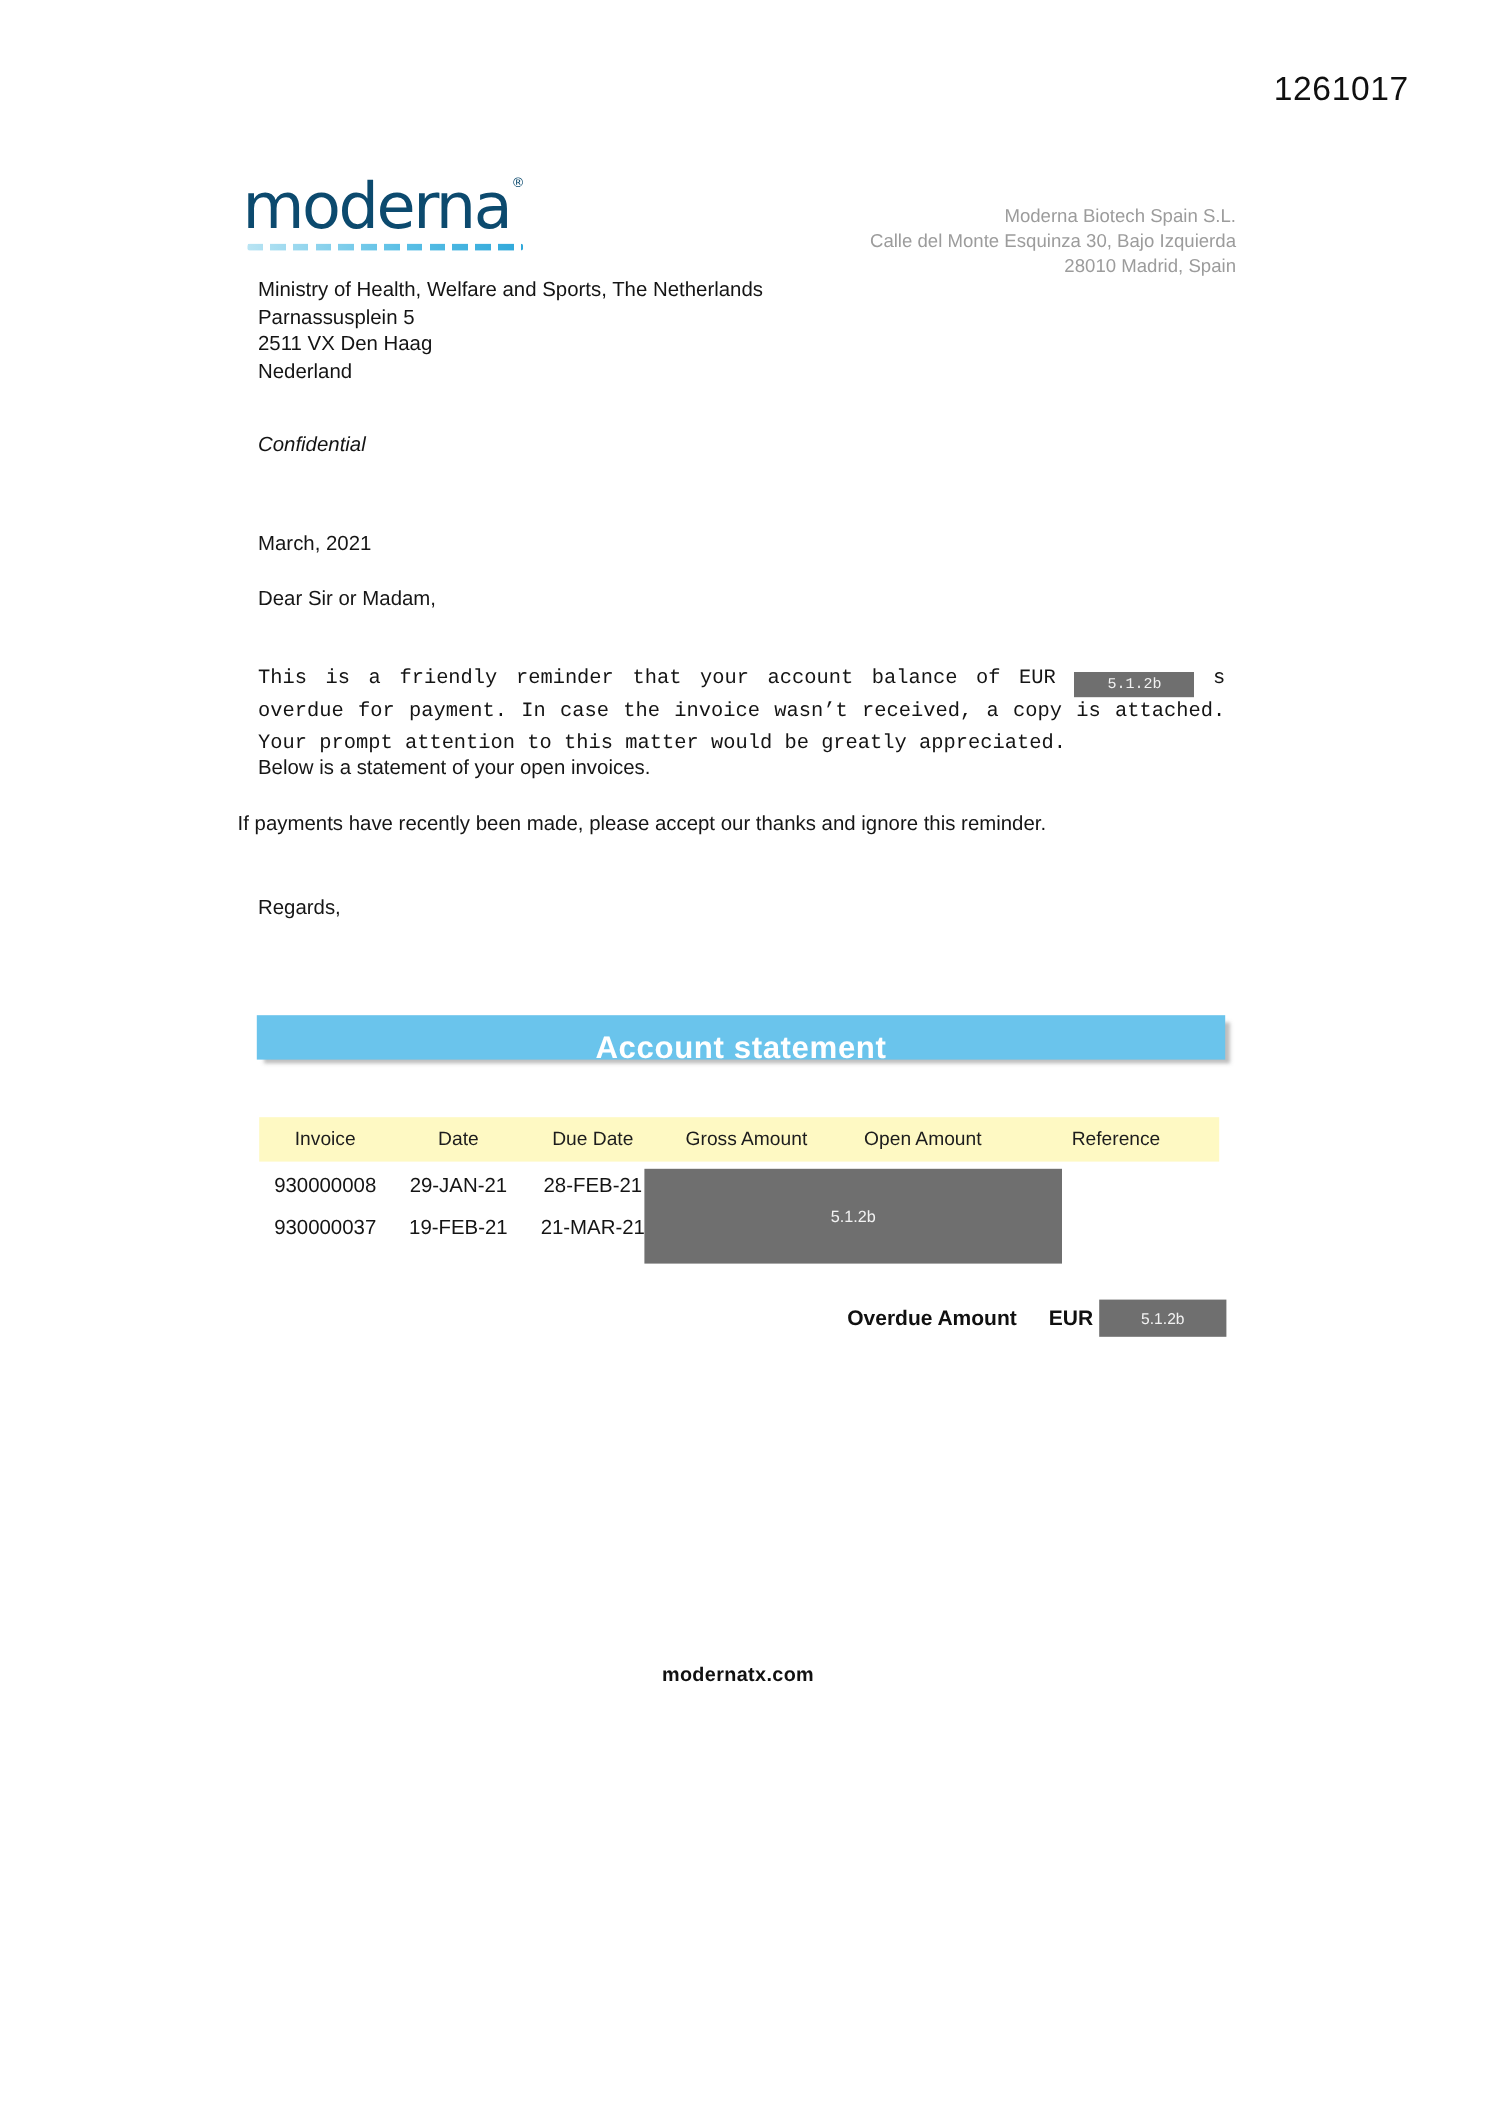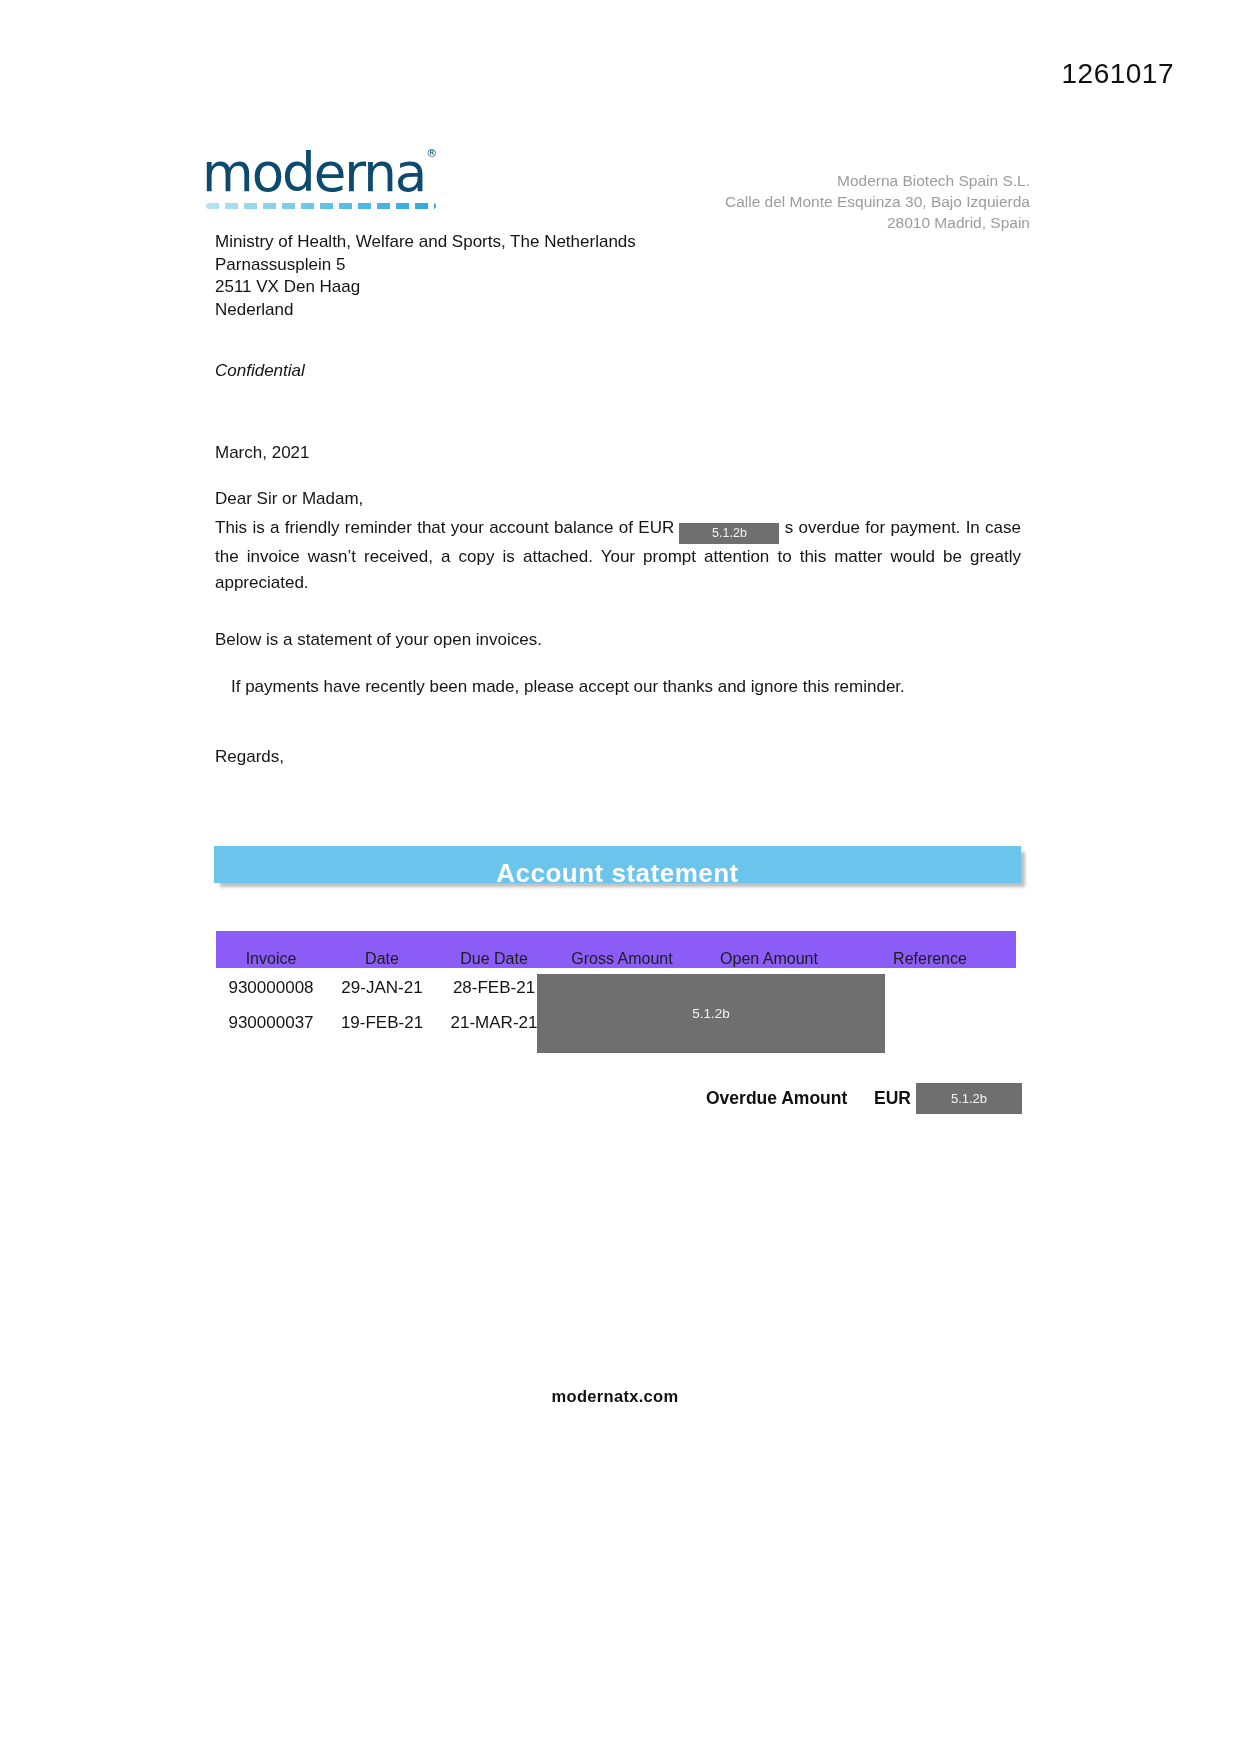--- a/index.html
+++ b/index.html
@@ -80,29 +80,30 @@
     font-style: italic;
     color: #141414;
   }
 
   
   .letter-date   { position: absolute; left: 215px; top: 443px; font-size: 17px; }
   .salutation    { position: absolute; left: 215px; top: 489px; font-size: 17px; }
   .para1 {
     position: absolute;
     left: 215px;
-    top: 515px;
+    top: 553px;
     width: 806px;
     font-size: 17px;
     line-height: 26px;
     text-align: justify;
     color: #141414;
+    font-family: Liberation Mono, monospace;
   }
   .para2   { position: absolute; left: 215px; top: 630px; font-size: 17px; }
-  .para3   { position: absolute; left: 231px; top: 677px; font-size: 17px; }
+  .para3   { position: absolute; left: 198px; top: 677px; font-size: 17px; }
   .closing { position: absolute; left: 215px; top: 747px; font-size: 17px; }
 
   .redact-inline {
     display: inline-block;
     width: 100px;
     height: 21px;
     background: #6f6f6f;
     color: #f2f2f2;
     font-size: 12.5px;
     line-height: 21px;
@@ -129,23 +130,23 @@
     letter-spacing: 0.5px;
   }
 
   
   .tbl-header {
     position: absolute;
     left: 216px;
     top: 931px;
     width: 800px;
     height: 37px;
-    background: #8b5cf6;
-    display: flex;
-    align-items: flex-end;
+    background: #fef9c3;
+    display: flex;
+    align-items: center;
     font-size: 16px;
     color: #1d1d1d;
   }
   .tbl-row {
     position: absolute;
     left: 216px;
     width: 800px;
     height: 24px;
     display: flex;
     align-items: center;

